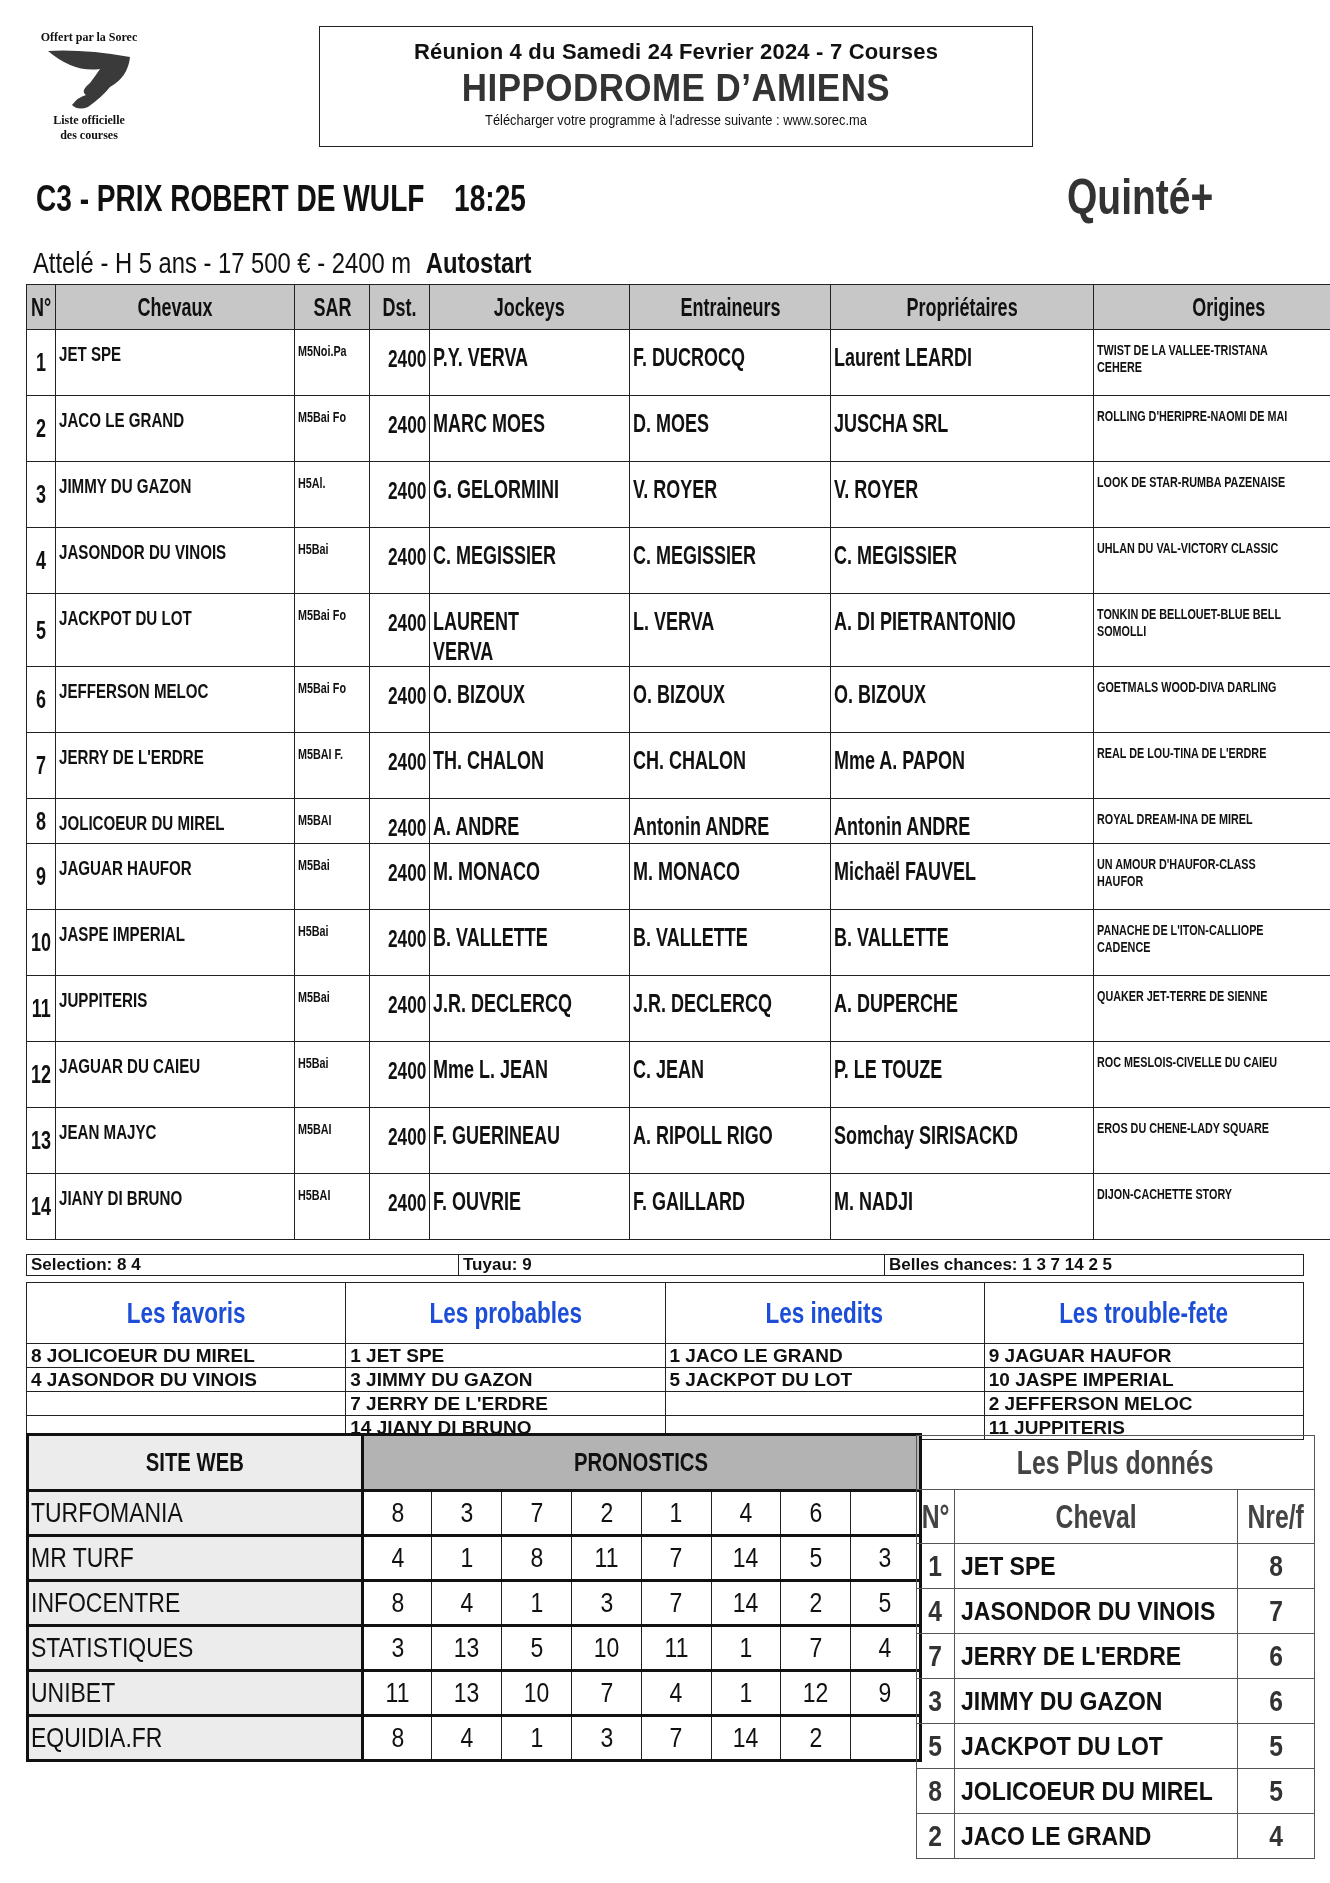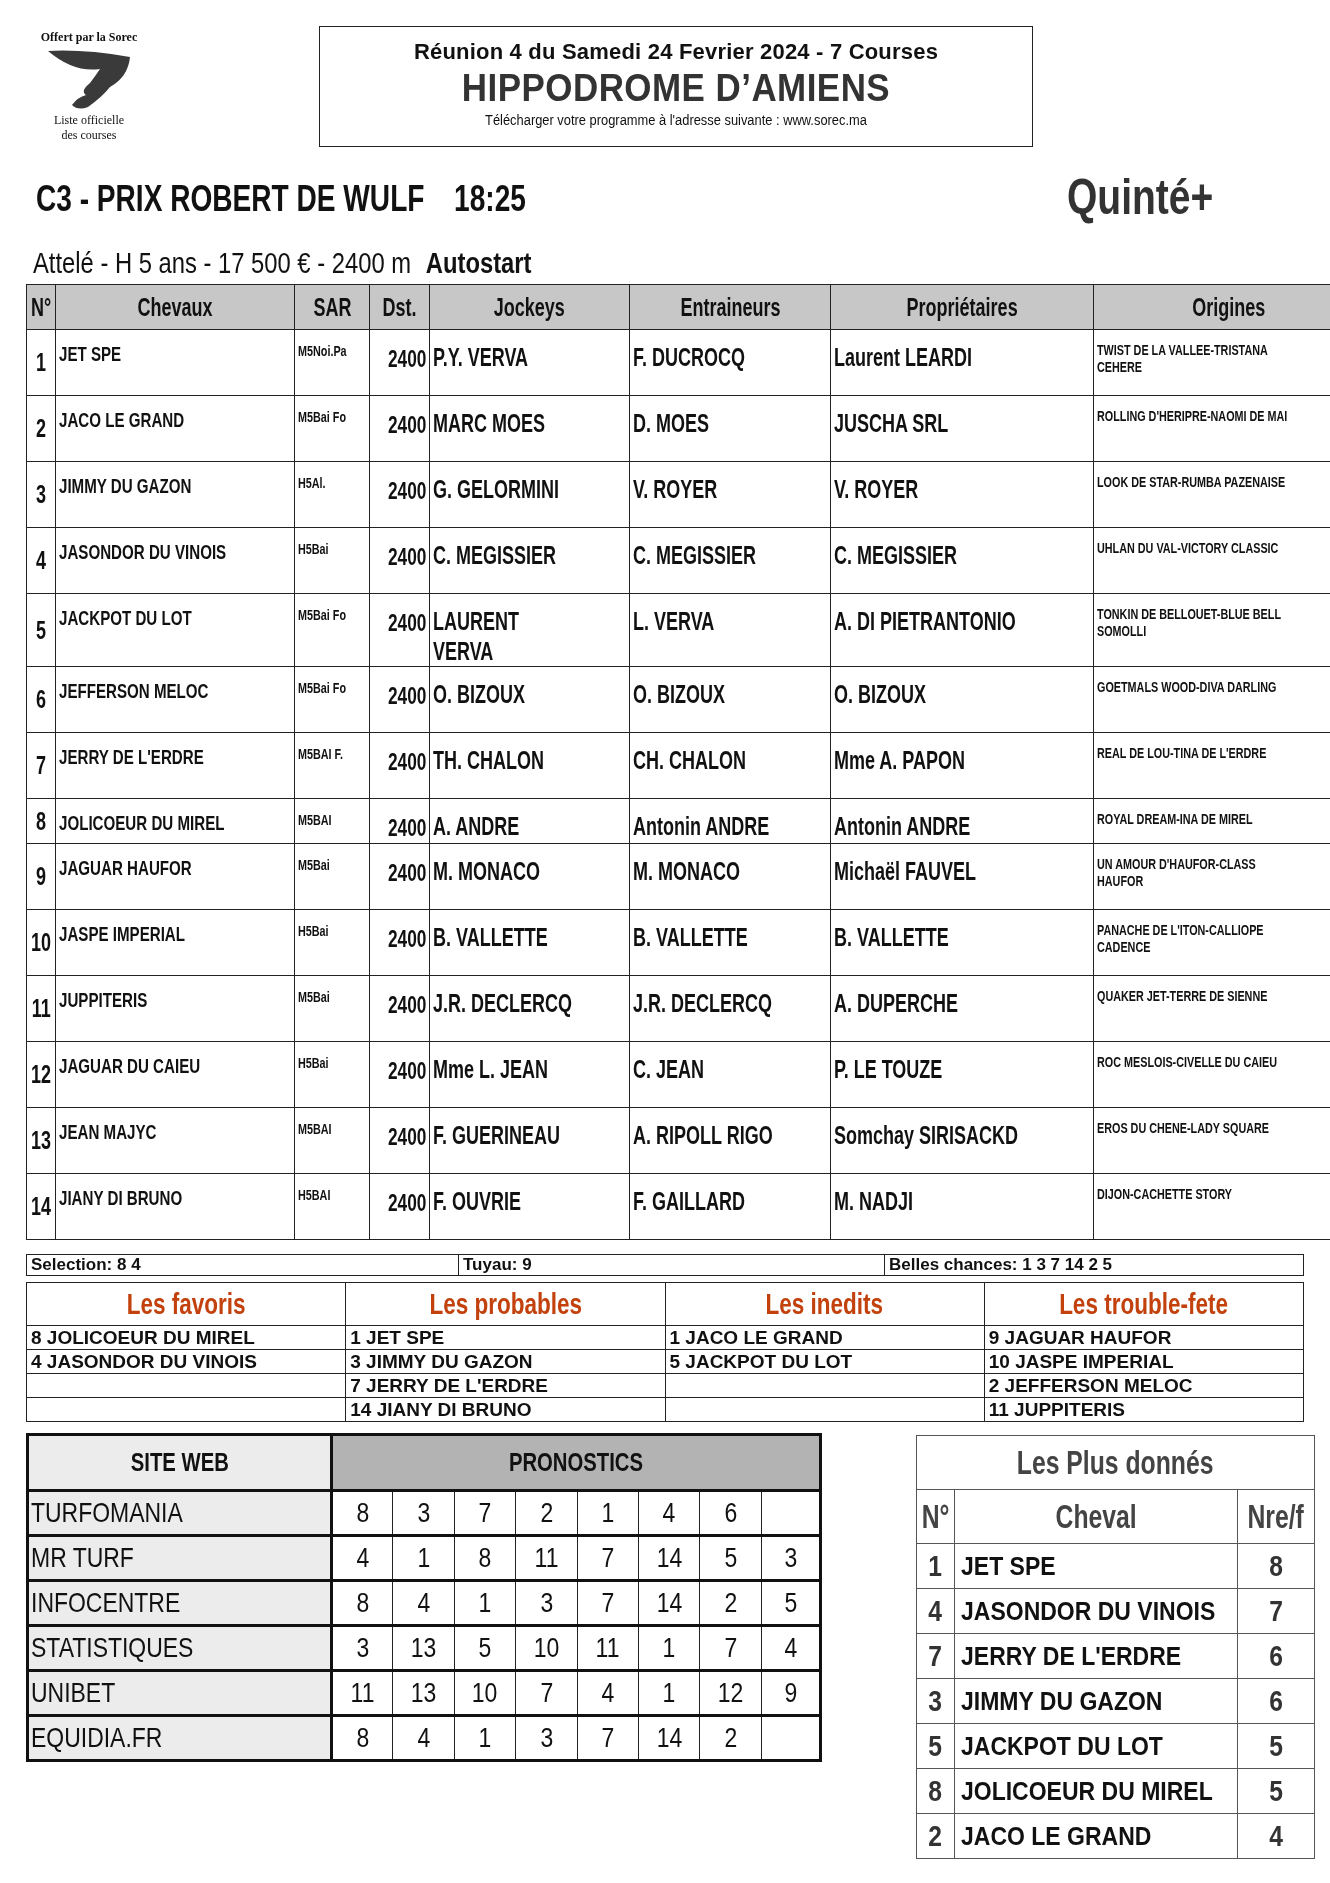--- a/index.html
+++ b/index.html
@@ -3,21 +3,21 @@
 <meta charset="utf-8">
 <style>
   * { box-sizing: border-box; margin: 0; padding: 0; }
   body { width: 1330px; height: 1883px; background: #fff; position: relative; font-family: "Liberation Sans", sans-serif; color: #111; overflow: hidden; }
   .abs { position: absolute; }
 
   
   #logo { left: 26px; top: 30px; width: 126px; height: 118px; text-align: center; font-family: "Liberation Serif", serif; }
   #logo .l1 { font-size: 12px; font-weight: bold; display: block; }
   #logo svg { display: block; margin: 2px auto; }
-  #logo .l2 { font-size: 12px; font-weight: normal; display: block; line-height: 15px; }
+  #logo .l2 { font-size: 12px; font-weight: bold; display: block; line-height: 15px; }
 
   
   #header-box { left: 319px; top: 26px; width: 714px; height: 121px; border: 1.5px solid #222; text-align: center; }
   #header-box .reunion { font-size: 22px; font-weight: bold; margin-top: 12px; letter-spacing: 0.2px; text-align: center; }
   #header-box .hippo { font-size: 38px; font-weight: bold; color: #333; margin-top: 2px; letter-spacing: 0.5px; transform: scaleX(0.92); }
   #header-box .dl { font-size: 14px; margin-top: 2px; transform: scaleX(0.92); }
 
   #race-title { left: 36px; top: 178px; font-size: 36px; font-weight: bold; transform: scaleX(0.78); transform-origin: left top; white-space: nowrap; }
   #race-title span.time { margin-left: 38px; }
   #quinte { left: 1067px; top: 168px; font-size: 50px; font-weight: bold; color: #333; transform: scaleX(0.78); transform-origin: left top; }
@@ -42,26 +42,26 @@
   #runners tr.short td { height: 45px; }
 
   
   #sel-bar { left: 26px; top: 1254px; width: 1278px; height: 22px; border: 1.5px solid #222; display: flex; font-size: 17px; font-weight: bold; }
   #sel-bar div { padding-left: 4px; line-height: 19px; }
   #sel-bar .s1 { width: 432px; border-right: 1.5px solid #222; }
   #sel-bar .s2 { width: 426px; border-right: 1.5px solid #222; }
 
   
   #cats { left: 26px; top: 1282px; width: 1278px; }
-  #cats th { border: 1.5px solid #222; height: 43px; font-size: 30px; font-weight: bold; color: #c2410c; width: 25%; }
+  #cats th { border: 1.5px solid #222; height: 61px; font-size: 30px; font-weight: bold; color: #1d4ed8; width: 25%; }
   #cats th .sq { display: inline-block; transform: scaleX(0.75); }
   #cats td { border: 1.5px solid #222; height: 24px; font-size: 19px; font-weight: bold; padding-left: 4px; white-space: nowrap; }
 
   
-  #prono { left: 26px; top: 1433px; width: 796px; border: 3px solid #111; }
+  #prono { left: 26px; top: 1433px; width: 896px; border: 3px solid #111; }
   #prono th { height: 56px; font-size: 26px; font-weight: bold; border-bottom: 3px solid #111; }
   #prono th.site { background: #ececec; width: 326px; border-right: 3px solid #111; }
   #prono th.pr { background: #b3b3b3; }
   #prono th .sq { display: inline-block; transform: scaleX(0.78); }
   #prono td { height: 45px; font-size: 28px; text-align: center; border: 1px solid #222; border-bottom: 3px solid #111; }
   #prono td.site-name { background: #ececec; text-align: left; padding-left: 2px; border-right: 3px solid #111; white-space: nowrap; }
   #prono td .sq { display: inline-block; transform: scaleX(0.82); transform-origin: left center; }
   #prono td.v .sq { transform-origin: center center; }
 
   

